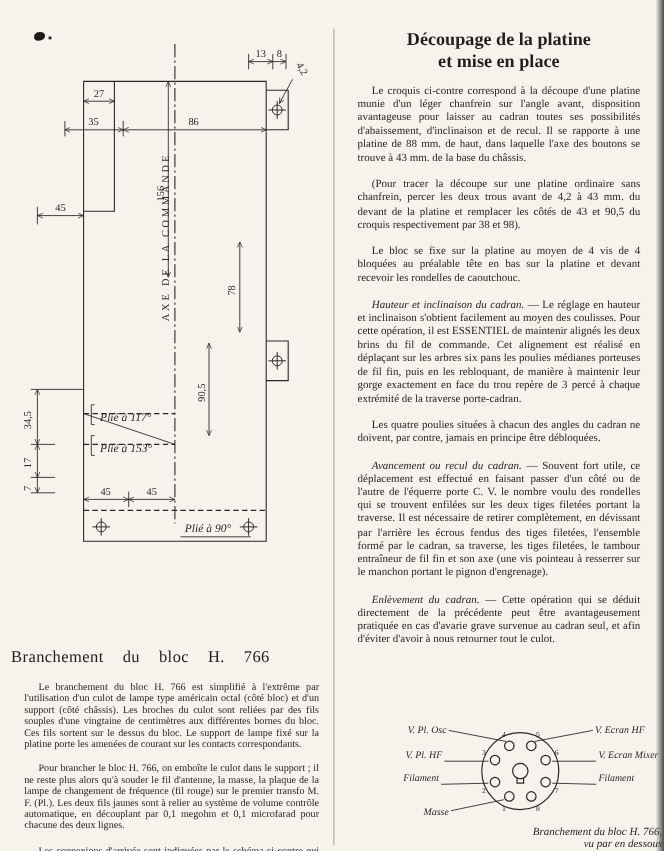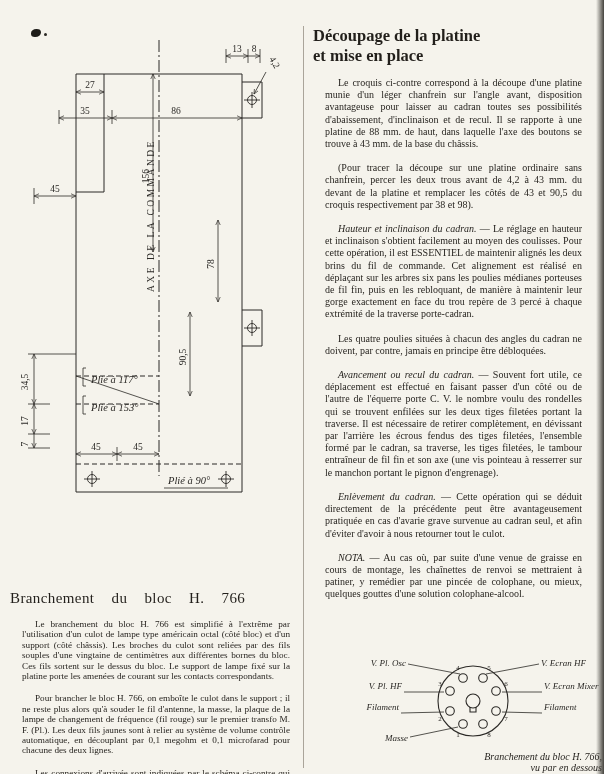--- a/index.html
+++ b/index.html
@@ -7,21 +7,21 @@
   .page{position:relative;width:604px;height:774px;background:#f5f3ec;overflow:hidden;
         font-family:"Liberation Serif",serif;color:#221f1b}
   .scan-edge{position:absolute;top:0;right:0;width:8px;height:100%;
              background:linear-gradient(to left,#44423d,rgba(68,66,61,0));}
   .blot{position:absolute;left:31px;top:29px;width:10px;height:8px;background:#1e1c19;
         border-radius:55% 45% 60% 40%}
   .speck{position:absolute;left:44px;top:33px;width:3px;height:3px;background:#2a2824;border-radius:50%}
   .rule-v{position:absolute;left:303px;top:26px;width:1px;height:742px;background:#aaa49a}
 
   .col-right{position:absolute;left:313px;top:26px;width:281px}
-  .col-right .title{font-size:16.5px;line-height:19.5px;font-weight:bold;text-align:left;margin:0}
+  .col-right .title{font-size:16.5px;line-height:19.5px;font-weight:bold;text-align:center;margin:0}
   .col-right .title-wrap{margin:0 0 11px}
   .para{margin:12px;font-size:10px;line-height:12.2px;text-align:justify;text-indent:13px}
   .para i{font-style:italic}
 
   .col-left{position:absolute;left:10px;top:590px;width:292px}
   .col-left h2{margin:0 0 8px;font-size:15px;line-height:17px;font-weight:normal;
                word-spacing:13px;letter-spacing:.4px;white-space:nowrap}
   .col-left .para{font-size:9.2px;line-height:10.4px}
 
   .diagram-svg{position:absolute;left:4px;top:24px}
@@ -163,38 +163,38 @@
     </div>
     <p class="para">
       <i></i>
       <span>Le croquis ci-contre correspond à la découpe d'une platine munie d'un léger chanfrein sur l'angle avant, disposition avantageuse pour laisser au cadran toutes ses possibilités d'abaissement, d'inclinaison et de recul. Il se rapporte à une platine de 88 mm. de haut, dans laquelle l'axe des boutons se trouve à 43 mm. de la base du châssis.</span>
     </p>
     <p class="para">
       <i></i>
       <span>(Pour tracer la découpe sur une platine ordinaire sans chanfrein, percer les deux trous avant de 4,2 à 43 mm. du devant de la platine et remplacer les côtés de 43 et 90,5 du croquis respectivement par 38 et 98).</span>
     </p>
     <p class="para">
+      <i></i>
+      <span>Le bloc se fixe sur la platine au moyen de 4 vis de 4 bloquées au préalable tête en bas sur la platine et devant recevoir les rondelles de caoutchouc.</span>
+    </p>
+    <p class="para">
       <i>Hauteur et inclinaison du cadran.</i>
       <span>— Le réglage en hauteur et inclinaison s'obtient facilement au moyen des coulisses. Pour cette opération, il est ESSENTIEL de maintenir alignés les deux brins du fil de commande. Cet alignement est réalisé en déplaçant sur les arbres six pans les poulies médianes porteuses de fil fin, puis en les rebloquant, de manière à maintenir leur gorge exactement en face du trou repère de 3 percé à chaque extrémité de la traverse porte-cadran.</span>
     </p>
     <p class="para">
       <i></i>
       <span>Les quatre poulies situées à chacun des angles du cadran ne doivent, par contre, jamais en principe être débloquées.</span>
     </p>
     <p class="para">
       <i>Avancement ou recul du cadran.</i>
       <span>— Souvent fort utile, ce déplacement est effectué en faisant passer d'un côté ou de l'autre de l'équerre porte C. V. le nombre voulu des rondelles qui se trouvent enfilées sur les deux tiges filetées portant la traverse. Il est nécessaire de retirer complètement, en dévissant par l'arrière les écrous fendus des tiges filetées, l'ensemble formé par le cadran, sa traverse, les tiges filetées, le tambour entraîneur de fil fin et son axe (une vis pointeau à resserrer sur le manchon portant le pignon d'engrenage).</span>
     </p>
     <p class="para">
       <i>Enlèvement du cadran.</i>
       <span>— Cette opération qui se déduit directement de la précédente peut être avantageusement pratiquée en cas d'avarie grave survenue au cadran seul, et afin d'éviter d'avoir à nous retourner tout le culot.</span>
-    </p>
-    <p class="para">
-      <i>NOTA.</i>
-      <span>— Au cas où, par suite d'une venue de graisse en cours de montage, les chaînettes de renvoi se mettraient à patiner, y remédier par une pincée de colophane, ou mieux, quelques gouttes d'une solution colophane-alcool.</span>
     </p>
   </div>
 
   <svg class="socket-svg" width="250" height="96" viewBox="0 0 250 96" style="font-family:'Liberation Serif',serif">
     <g stroke="#2b2926" stroke-width="1.1" fill="none">
       <circle cx="121" cy="46" r="35"></circle>
       <circle cx="121" cy="46" r="7"></circle>
       <path d="M118,52 L118,57 L124,57 L124,52"></path>
       <circle cx="111" cy="23" r="4.3"></circle>
       <circle cx="131" cy="23" r="4.3"></circle>

